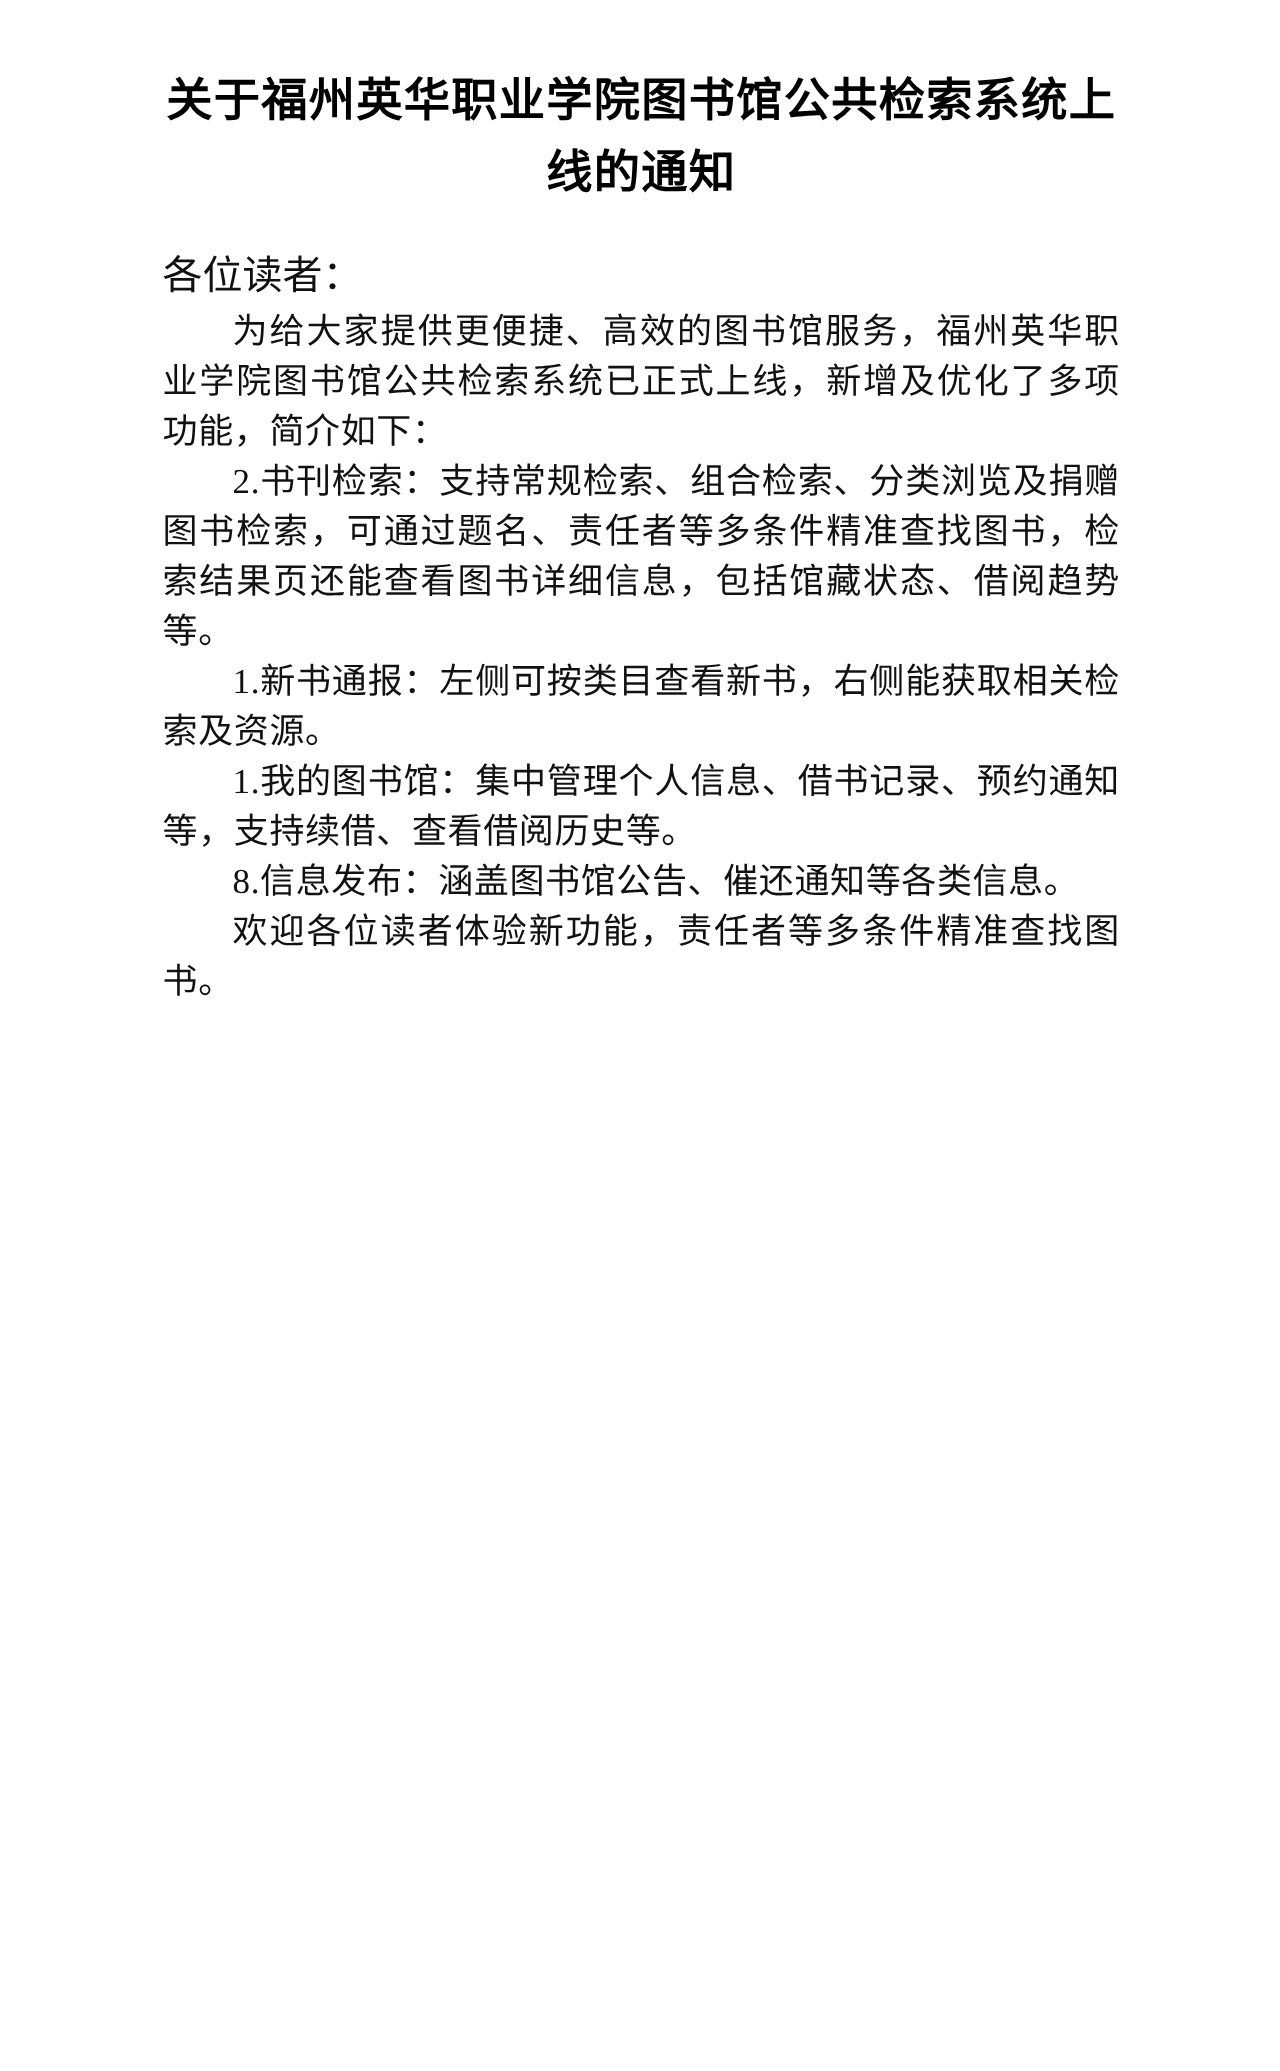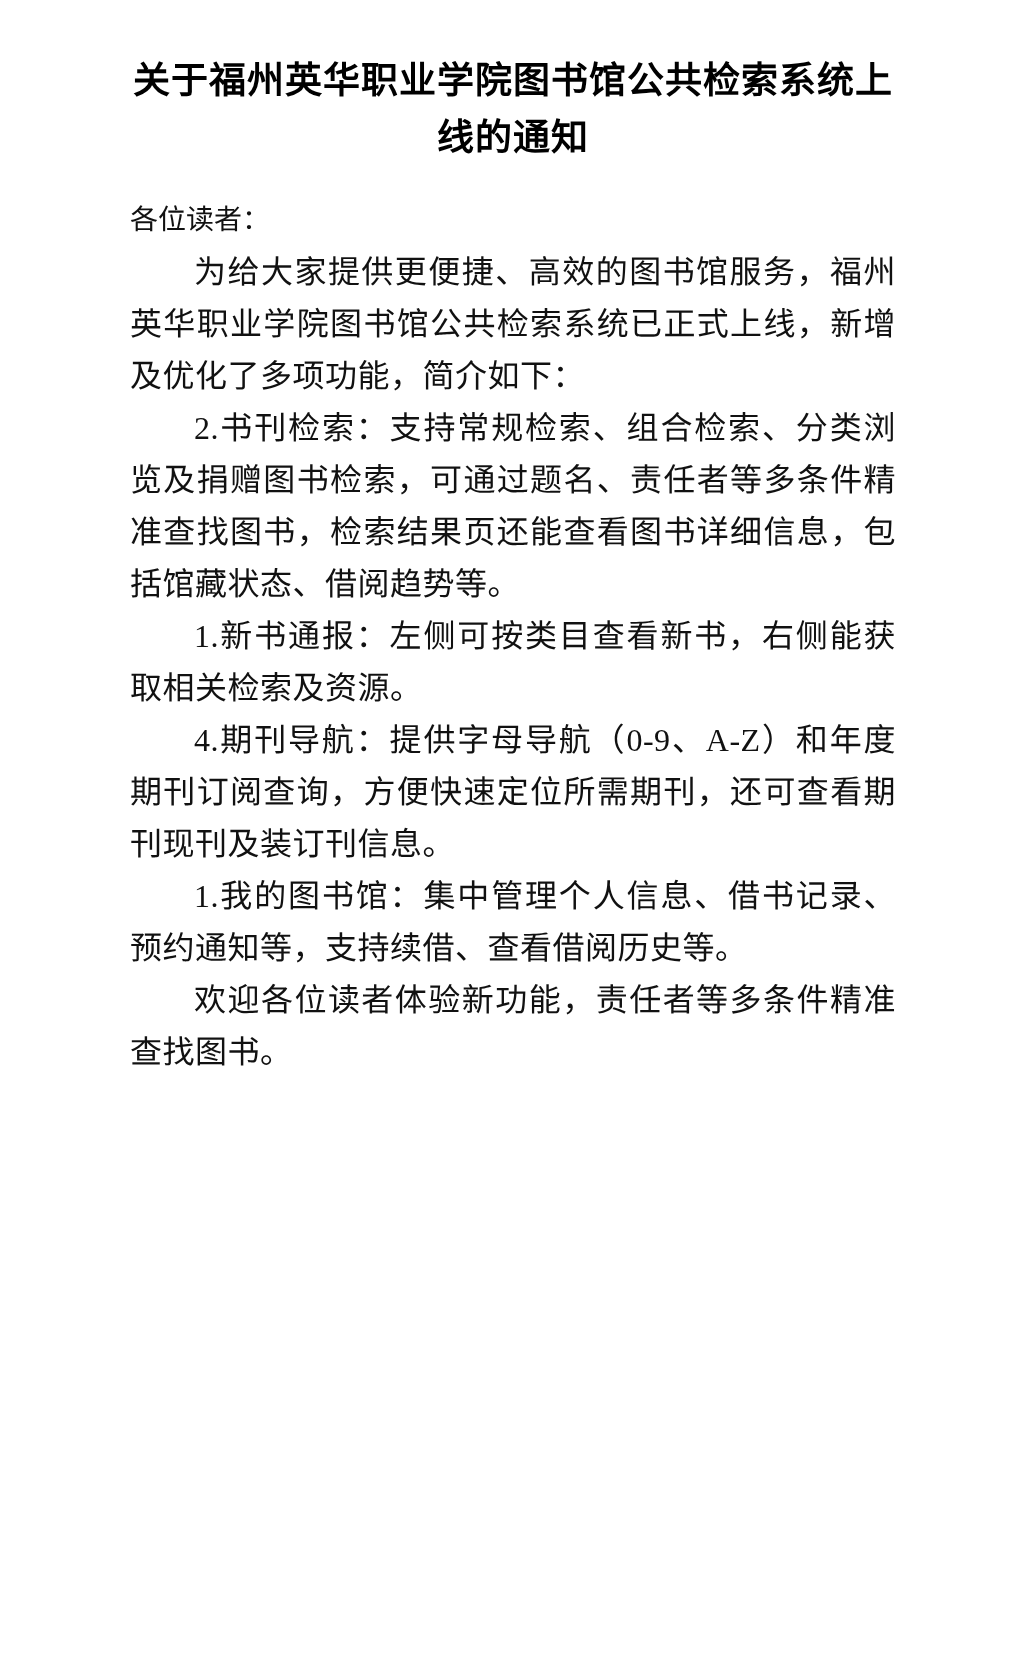--- a/index.html
+++ b/index.html
@@ -23,46 +23,46 @@
     font-family: "Liberation Sans", "DejaVu Sans", sans-serif;
     font-weight: 700;
     font-size: 37px;
     line-height: 57px;
     text-align: center;
     color: #000000;
     margin: 0 0 28px 0;
     letter-spacing: 1px;
   }
   .salutation {
-    font-size: 28px;
+    font-size: 32px;
     line-height: 52px;
     margin: 0;
     color: #111111;
   }
   .body-paragraph {
-    font-size: 32px;
-    line-height: 52px;
+    font-size: 28px;
+    line-height: 40px;
     margin: 0;
     text-indent: 2em;
     text-align: justify;
     color: #111111;
     letter-spacing: 0.5px;
   }
 </style>
 </head>
 <body>
 
 <div class="page">
 
   <h1 class="doc-title">关于福州英华职业学院图书馆公共检索系统上线的通知</h1>
 
   <p class="salutation">各位读者：</p>
 
   <div>
     <p class="body-paragraph">为给大家提供更便捷、高效的图书馆服务，福州英华职业学院图书馆公共检索系统已正式上线，新增及优化了多项功能，简介如下：</p>
     <p class="body-paragraph">2.书刊检索：支持常规检索、组合检索、分类浏览及捐赠图书检索，可通过题名、责任者等多条件精准查找图书，检索结果页还能查看图书详细信息，包括馆藏状态、借阅趋势等。</p>
     <p class="body-paragraph">1.新书通报：左侧可按类目查看新书，右侧能获取相关检索及资源。</p>
-    <p class="body-paragraph">4.期刊导航：提供字母导航（0-9、A-Z）和年度期刊订阅查询，方便快速定位所需期刊，还可查看期刊现刊及装订刊信息。</p>
     <p class="body-paragraph">1.我的图书馆：集中管理个人信息、借书记录、预约通知等，支持续借、查看借阅历史等。</p>
+    <p class="body-paragraph">8.信息发布：涵盖图书馆公告、催还通知等各类信息。</p>
     <p class="body-paragraph">欢迎各位读者体验新功能，责任者等多条件精准查找图书。</p>
   </div>
 
 </div>
 
 </body></html>

